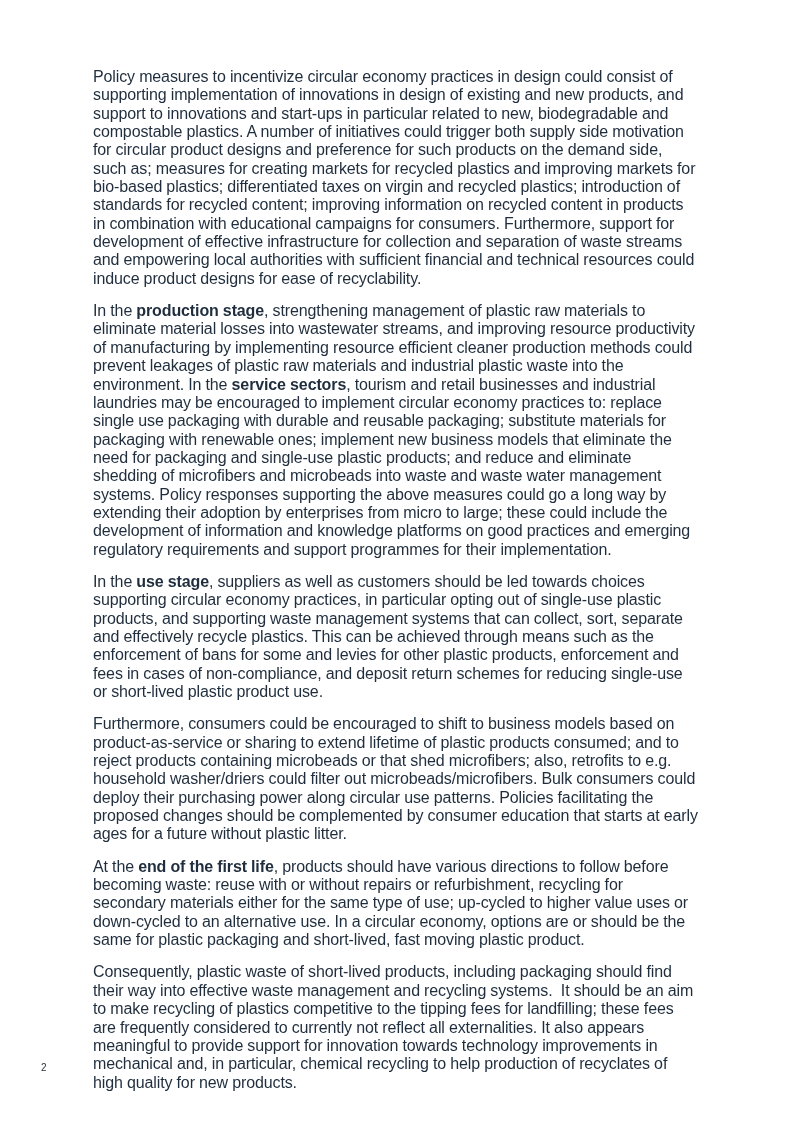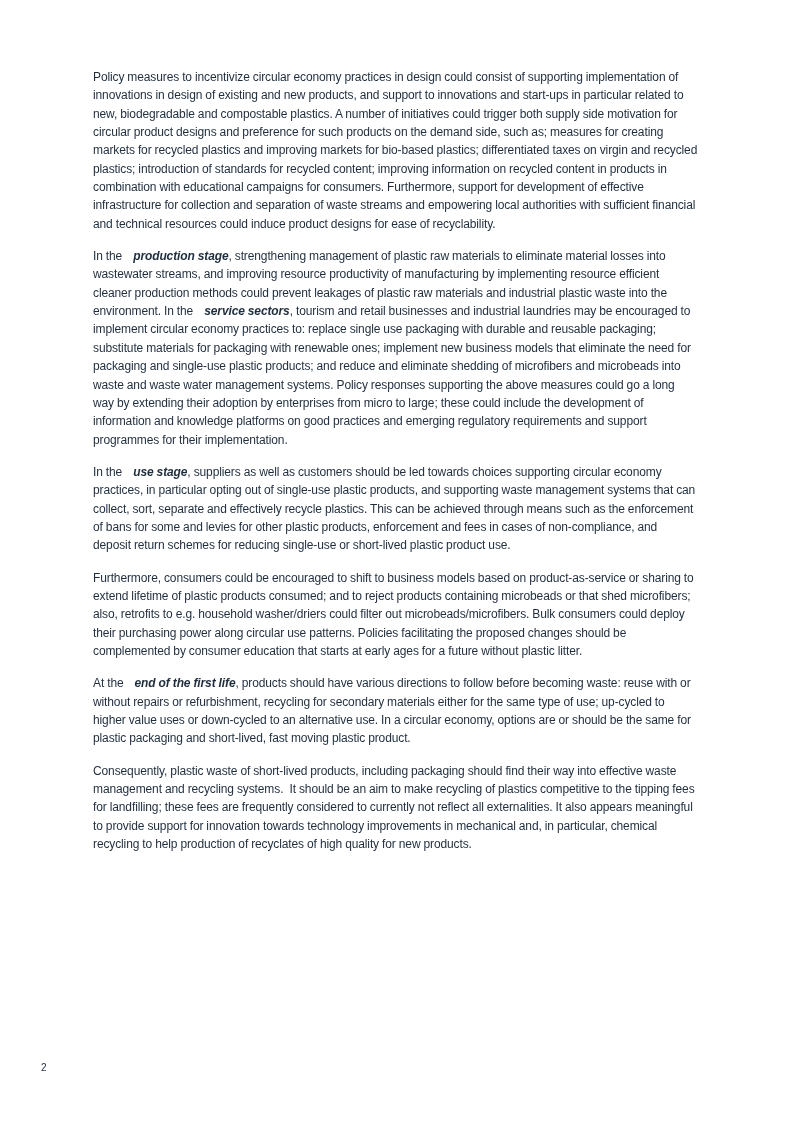--- a/index.html
+++ b/index.html
@@ -19,36 +19,34 @@
     box-sizing: border-box;
   }
   .text-column {
     position: absolute;
     left: 93px;
     top: 68px;
     width: 605px;
   }
   .para {
     margin: 0 0 14px 0;
-    font-size: 12px;
+    font-size: 16px;
     line-height: 18.35px;
     color: #1f2d3d;
     text-align: left;
     letter-spacing: -0.12px;
     word-spacing: -0.15px;
     font-weight: 400;
     -webkit-font-smoothing: antialiased;
   }
   .para:last-child {
     margin-bottom: 13px;
   }
   .emph {
     font-weight: bold;
-    font-style: italic;
-    margin-left: 8px;
   }
   .page-number {
     position: absolute;
     left: 41px;
     top: 1062px;
     font-size: 10px;
     line-height: 12px;
     color: #1f2d3d;
     font-weight: 400;
   }

